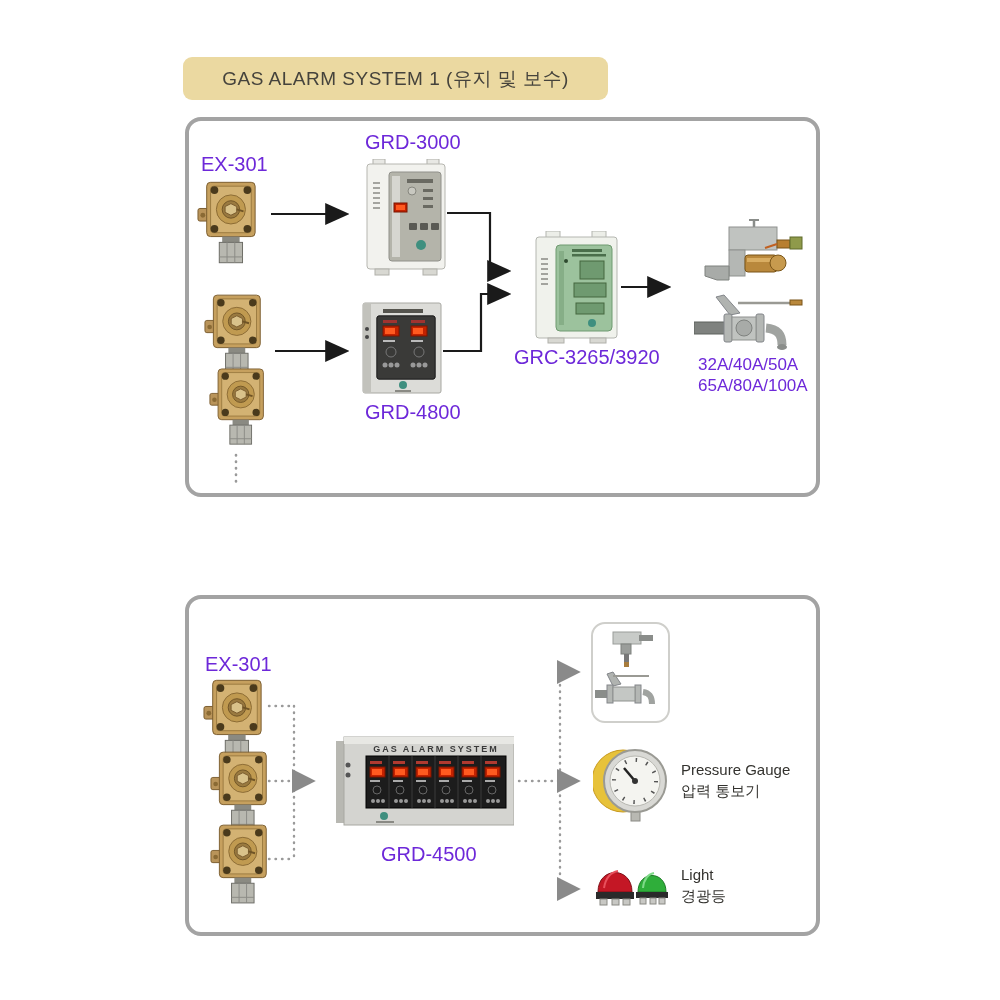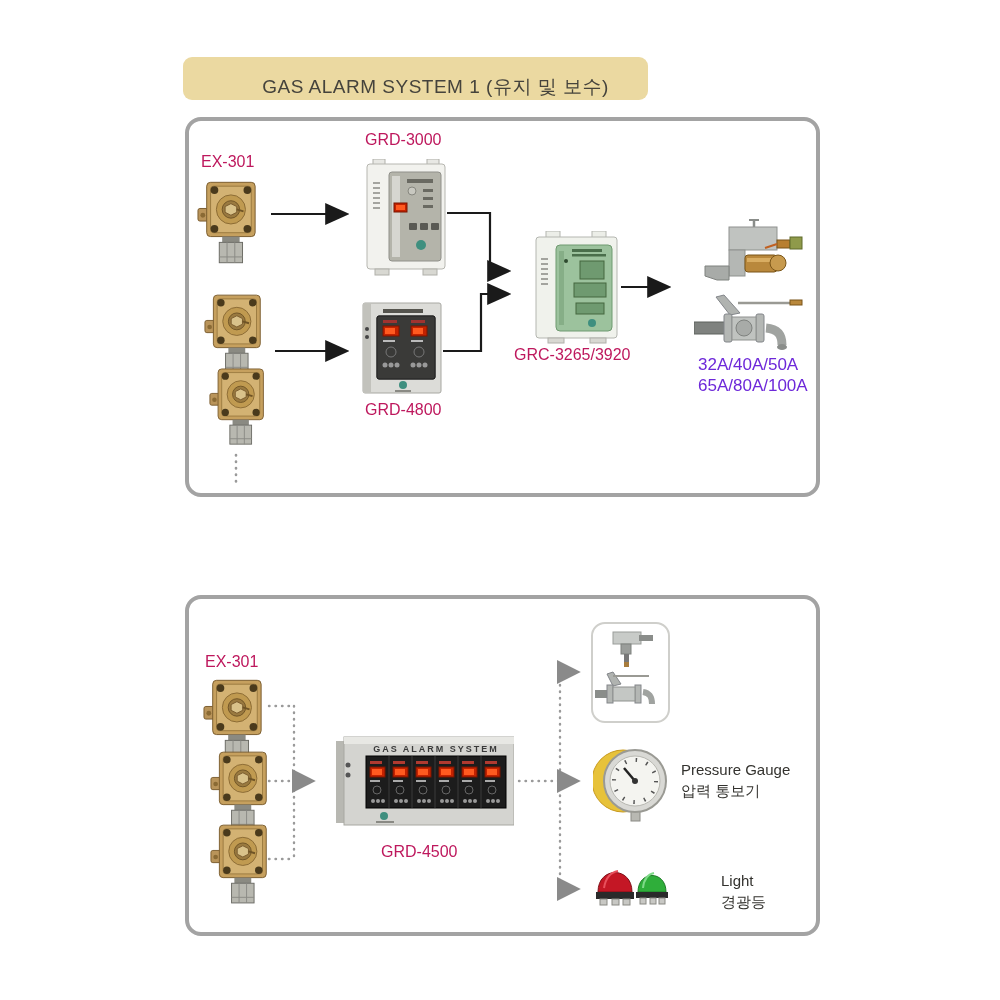--- a/index.html
+++ b/index.html
@@ -1,23 +1,23 @@
 <!DOCTYPE html>
 <html><head>
 <meta charset="utf-8">
 <style>
   html,body{margin:0;padding:0;background:#ffffff;}
   .stage{position:relative;width:1000px;height:1000px;background:#ffffff;overflow:hidden;
          font-family:"Liberation Sans","DejaVu Sans",sans-serif;color:#2b2b2b;}
   .banner{position:absolute;height:43px;background:#ebd9a1;border-radius:9px;
-          display:flex;align-items:flex-end;justify-content:center;
-          font-size:19px;font-weight:500;color:#45433c;letter-spacing:.5px;padding-left:40px;}
+          display:flex;align-items:center;justify-content:center;
+          font-size:19px;font-weight:500;color:#45433c;letter-spacing:.5px;}
   .sysbox{position:absolute;background:#ffffff;border:4px solid #a3a3a3;border-radius:16px;}
   .abs{position:absolute;}
-  .device-label{position:absolute;font-size:16px;color:#be185d;white-space:nowrap;}
+  .device-label{position:absolute;font-size:20px;color:#6d28d9;white-space:nowrap;}
   .size-label{position:absolute;font-size:17px;line-height:21px;color:#6d28d9;white-space:nowrap;}
   .out-text{position:absolute;font-size:15px;line-height:21px;color:#33322e;white-space:nowrap;}
   .overlay{position:absolute;left:0;top:0;width:100%;height:100%;pointer-events:none;}
   .card{position:absolute;background:#fff;border:2px solid #cfcfcb;border-radius:14px;}
 </style>
 </head>
 <body>
 
 <div class="stage">
 
@@ -304,21 +304,21 @@
       <rect x="6" y="47" width="7" height="6" fill="#c8c8c4" stroke="#8a8a84"></rect>
       <rect x="18" y="47" width="7" height="6" fill="#c8c8c4" stroke="#8a8a84"></rect>
       <rect x="29" y="47" width="7" height="6" fill="#c8c8c4" stroke="#8a8a84"></rect>
       <path d="M 44,40 C 44,18 72,18 72,40 Z" fill="#2fae3a" stroke="#1d7a26"></path>
       <path d="M 49,36 C 50,26 55,22 60,21" stroke="#7fd989" stroke-width="2" fill="none"></path>
       <rect x="42" y="40" width="32" height="6" fill="#2a2a2a"></rect>
       <rect x="46" y="46" width="6" height="6" fill="#c8c8c4" stroke="#8a8a84"></rect>
       <rect x="56" y="46" width="6" height="6" fill="#c8c8c4" stroke="#8a8a84"></rect>
       <rect x="65" y="46" width="6" height="6" fill="#c8c8c4" stroke="#8a8a84"></rect>
     </svg>
-    <div class="out-text" style="left:492px;top:271px;margin-left:40px;">
+    <div class="out-text" style="left:492px;top:265px;">
       <div>Light</div>
       <div>경광등</div>
     </div>
   </div>
 
   <svg width="0" height="0" style="position:absolute" aria-hidden="true">
     <defs>
       <g id="detector-sym">
         <rect x="1" y="33" width="11" height="13" rx="2" fill="#b9945a" stroke="#7a5c2e"></rect>
         <circle cx="6" cy="40" r="2.5" fill="#8a6a34"></circle>

